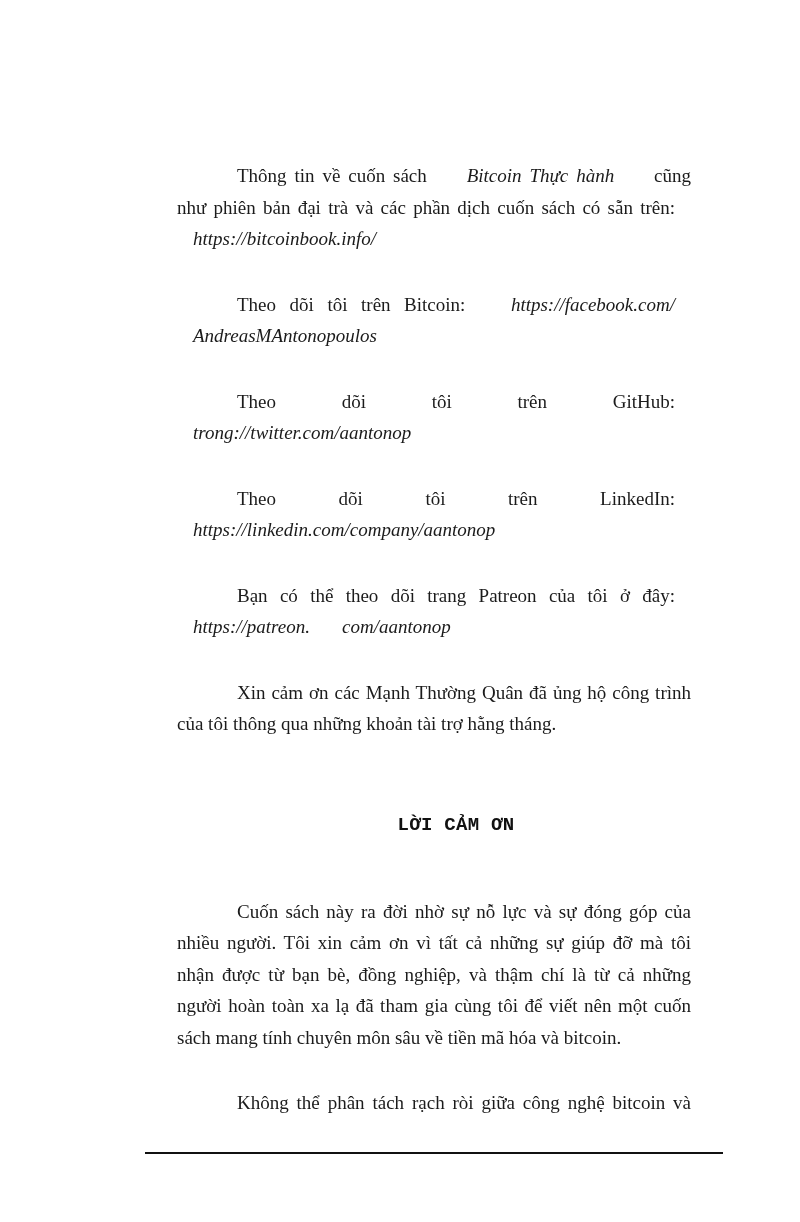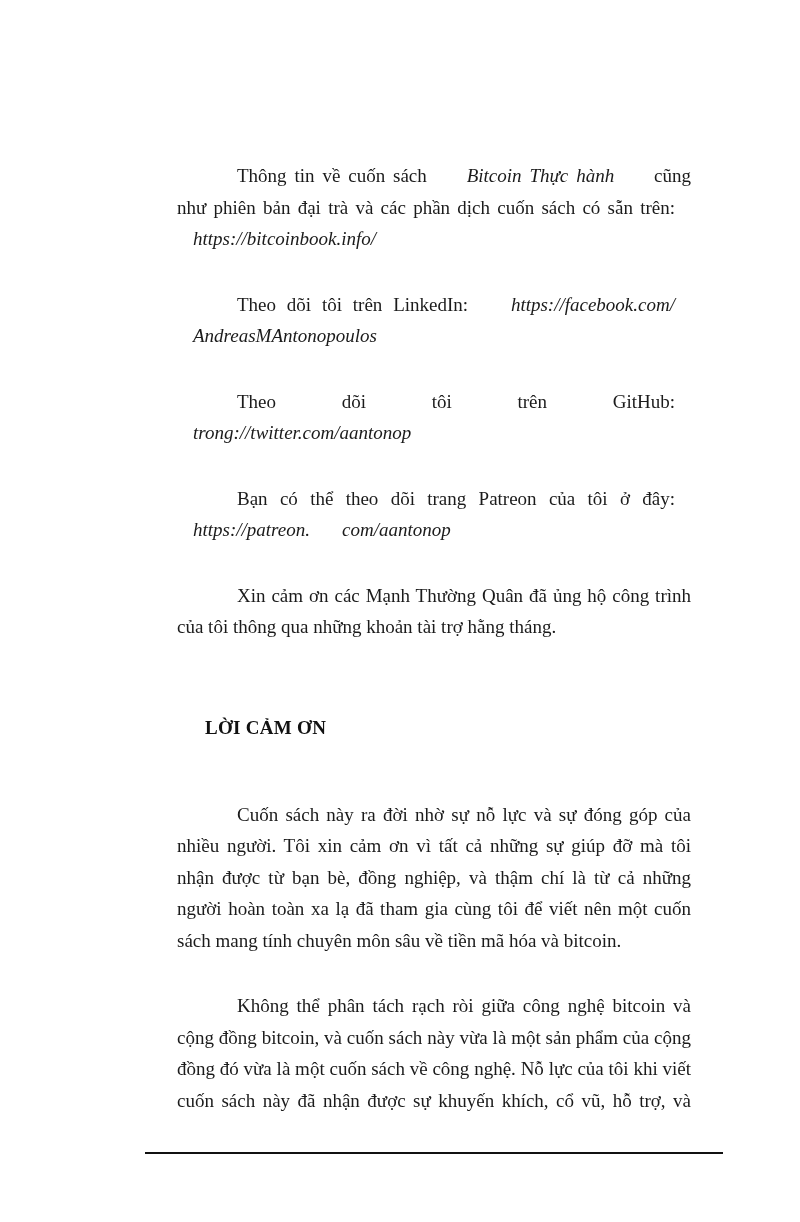--- a/index.html
+++ b/index.html
@@ -26,26 +26,27 @@
     font-size:19px;
     line-height:31.5px;
     text-align:justify;
     text-indent:44px;
     margin-bottom:2px;
   }
   .para .em {
     font-style:italic;
   }
   .section-heading {
-    font-family:Liberation Serif, serif;
+    font-family:Liberation Mono, monospace;
     font-weight:bold;
     font-size:19px;
     letter-spacing:0.3px;
     margin:24px 0 12px 44px;
     color:#111111;
+    text-align:center;
   }
   .footer {
     position:absolute;
     left:97px;
     top:1104px;
     width:610px;
   }
   .footer-rule {
     border:none;
     border-top:2px solid #111111;
@@ -67,22 +68,23 @@
   .footer-page { font-size:16px; }
 </style>
 </head>
 <body>
 
 <div class="page">
 
   <div class="content">
     <div>
         <p class="para"><span>Thông tin về cuốn sách </span><span class="em">Bitcoin Thực hành</span><span> cũng như phiên bản đại trà và các phần dịch cuốn sách có sẵn trên: </span><span class="em">https://bitcoinbook.info/</span></p>
-        <p class="para"><span>Theo dõi tôi trên LinkedIn: </span><span class="em">https://facebook.com/</span><wbr><span class="em">AndreasMAntonopoulos</span></p>
+        <p class="para"><span>Theo dõi tôi trên Bitcoin: </span><span class="em">https://facebook.com/</span><wbr><span class="em">AndreasMAntonopoulos</span></p>
         <p class="para"><span>Theo dõi tôi trên GitHub: </span><span class="em">trong://twitter.com/aantonop</span></p>
+        <p class="para"><span>Theo dõi tôi trên LinkedIn: </span><span class="em">https://linkedin.com/company/aantonop</span></p>
         <p class="para"><span>Bạn có thể theo dõi trang Patreon của tôi ở đây: </span><span class="em">https://patreon.</span><wbr><span class="em">com/aantonop</span></p>
         <p class="para"><span>Xin cảm ơn các Mạnh Thường Quân đã ủng hộ công trình của tôi thông qua những khoản tài trợ hằng tháng.</span></p>
       </div>
     <h2 class="section-heading">LỜI CẢM ƠN</h2>
     <div>
         <p class="para"><span>Cuốn sách này ra đời nhờ sự nỗ lực và sự đóng góp của nhiều người. Tôi xin cảm ơn vì tất cả những sự giúp đỡ mà tôi nhận được từ bạn bè, đồng nghiệp, và thậm chí là từ cả những người hoàn toàn xa lạ đã tham gia cùng tôi để viết nên một cuốn sách mang tính chuyên môn sâu về tiền mã hóa và bitcoin.</span></p>
         <p class="para"><span>Không thể phân tách rạch ròi giữa công nghệ bitcoin và cộng đồng bitcoin, và cuốn sách này vừa là một sản phẩm của cộng đồng đó vừa là một cuốn sách về công nghệ. Nỗ lực của tôi khi viết cuốn sách này đã nhận được sự khuyến khích, cổ vũ, hỗ trợ, và khen ngợi từ toàn bộ cộng đồng bitcoin ngay từ đầu cho đến khi hoàn thành. Hơn hết thảy, cuốn sách này đã cho phép tôi được trở thành một phần của một cộng đồng tuyệt vời trong suốt hai năm qua và tôi cảm ơn các bạn vì đã tiếp nhận tôi. Thật khó mà nêu tên tất cả vì có quá nhiều người – những người tôi đã gặp ở các hội nghị, sự kiện, hội thảo, họp mặt, các buổi tụ tập ăn pizza, và các buổi họp riêng kín đáo với nhóm nhỏ, cũng như nhiều người đã liên lạc với tôi qua Twitter, reddit, trên bitcoin-talk.org và GitHub, tất cả đều đã góp phần tạo nên cuốn sách này. Mỗi ý tưởng, sự so sánh, câu hỏi, câu trả lời, và lời giải thích mà bạn tìm thấy trong cuốn sách này đều đã từng có lúc được lấy cảm hứng, thử nghiệm hoặc hoàn thiện thông</span></p>
       </div>
   </div>
 

